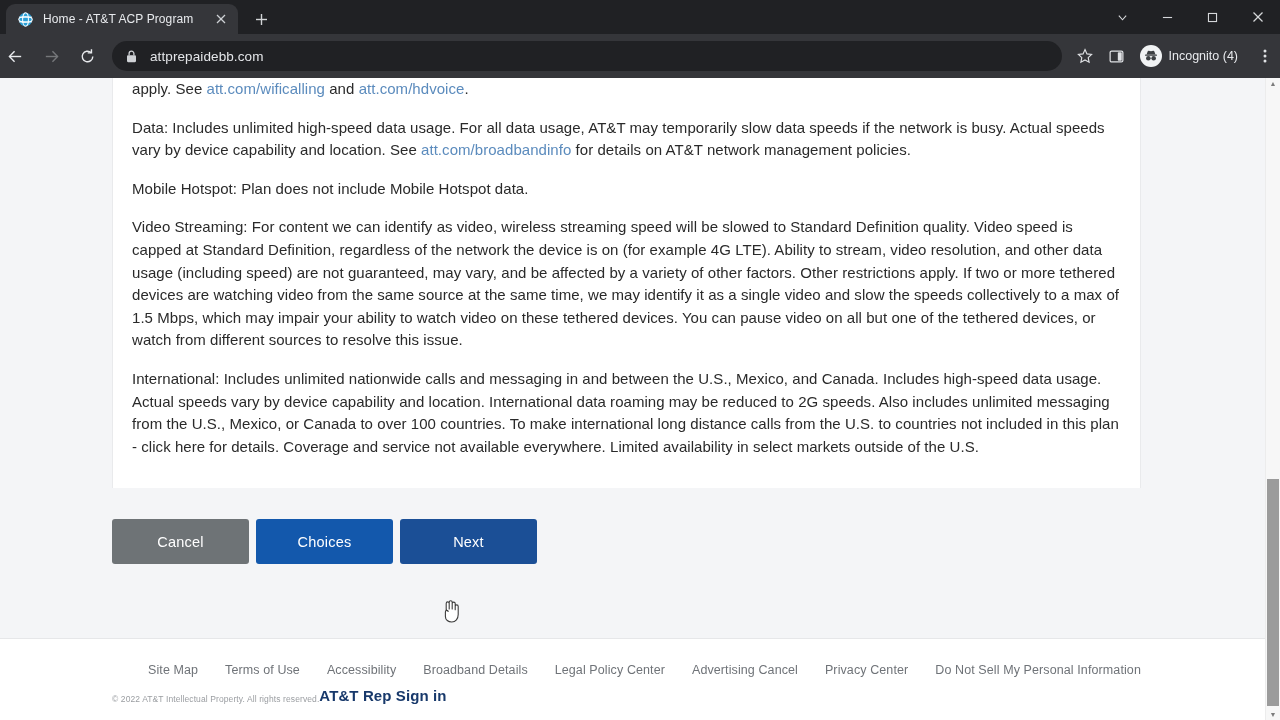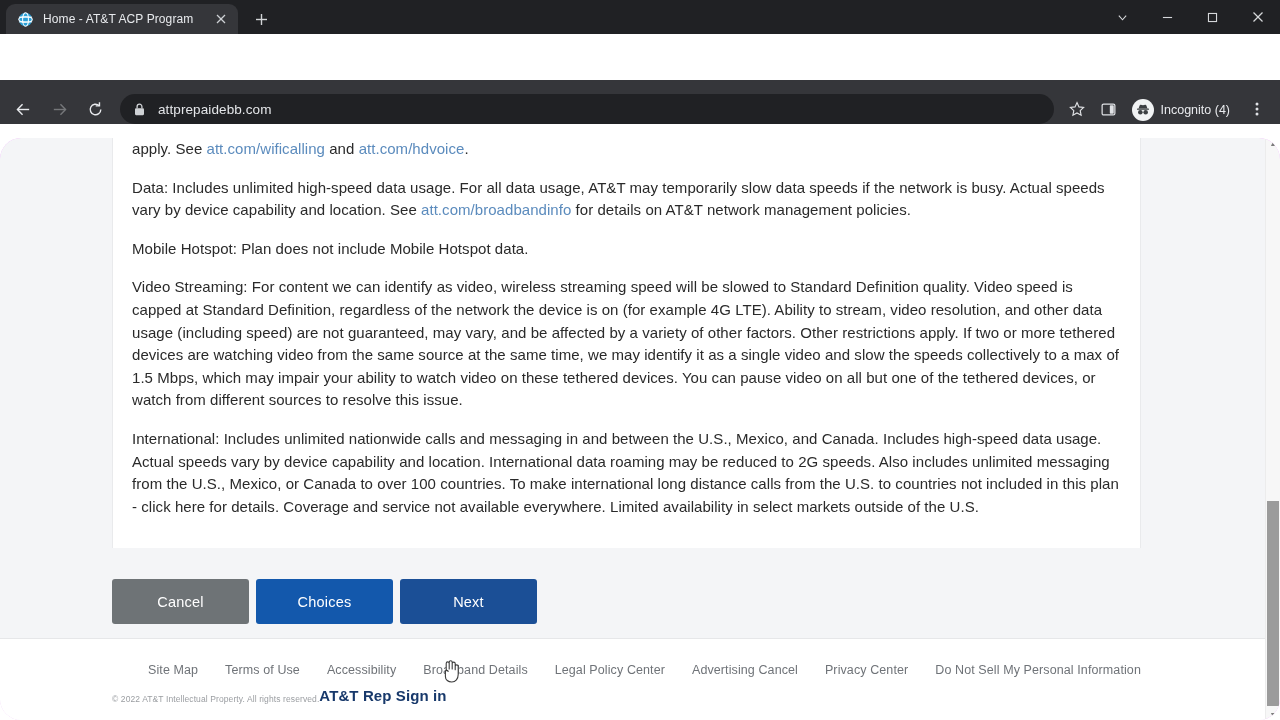--- a/index.html
+++ b/index.html
@@ -4,21 +4,21 @@
 <style>
   * { box-sizing: border-box; margin: 0; padding: 0; }
   html, body {
     width: 1280px; height: 720px;
     overflow: hidden;
     font-family: "Liberation Sans", sans-serif;
     background: #ffffff;
   }
 
   
-  .browser { width: 1280px; height: 720px; display: flex; flex-direction: column; gap: 14px; }
+  .browser { width: 1280px; height: 720px; display: flex; flex-direction: column; }
 
   .tabstrip {
     height: 34px; background: #202124;
     display: flex; align-items: flex-end; padding-left: 6px;
     position: relative; flex: 0 0 34px;
   }
   .tab {
     height: 30px; min-width: 232px; max-width: 232px;
     background: #35363a; border-radius: 9px 9px 0 0;
     display: flex; align-items: center; padding: 0 8px 0 11px;
@@ -47,21 +47,21 @@
     position: absolute; right: 0; top: 0; height: 34px;
     display: flex; align-items: center;
   }
   .winbtn {
     width: 45px; height: 34px; display: flex;
     align-items: center; justify-content: center; color: #d5d7da;
   }
 
   .toolbar {
     height: 44px; flex: 0 0 44px; background: #35363a;
-    display: flex; align-items: flex-end; padding: 0 8px; margin-top: 32px;
+    display: flex; align-items: center; padding: 0 0;
   }
   .navbtn {
     width: 30px; height: 30px; margin-right: 6px; border-radius: 50%;
     display: flex; align-items: center; justify-content: center;
     color: #e8eaed;
   }
   .navbtn.disabled { color: #75777a; }
   .omnibox {
     flex: 1 1 auto; height: 30px; background: #202124;
     border-radius: 16px; display: flex; align-items: center;
@@ -80,21 +80,21 @@
   }
   .incognito-badge {
     width: 22px; height: 22px; border-radius: 50%; background: #f1f3f4;
     display: flex; align-items: center; justify-content: center;
   }
   .incognito-label { color: #e8eaed; font-size: 12.5px; white-space: nowrap; }
 
   
   .viewport {
     flex: 1 1 auto; position: relative; overflow: hidden;
-    background: #f0abfc; display: flex; border-radius: 21px;
+    background: #f0abfc; display: flex;
   }
   .page {
     flex: 1 1 auto; display: flex; flex-direction: column;
     background: #f4f5f7;
   }
 
   .content-area { padding: 0 0 0 0; }
   .card {
     margin: 0 124px 0 112px;
     background: #ffffff;

